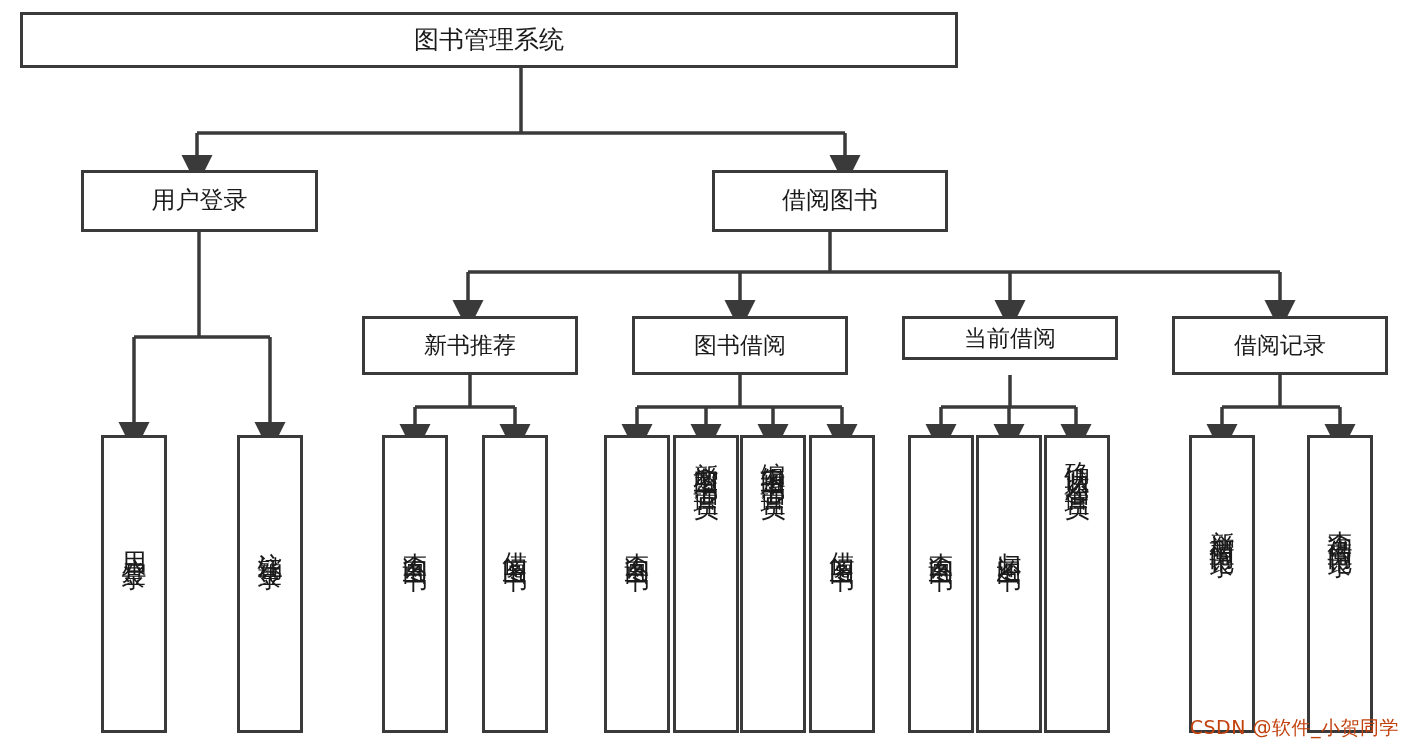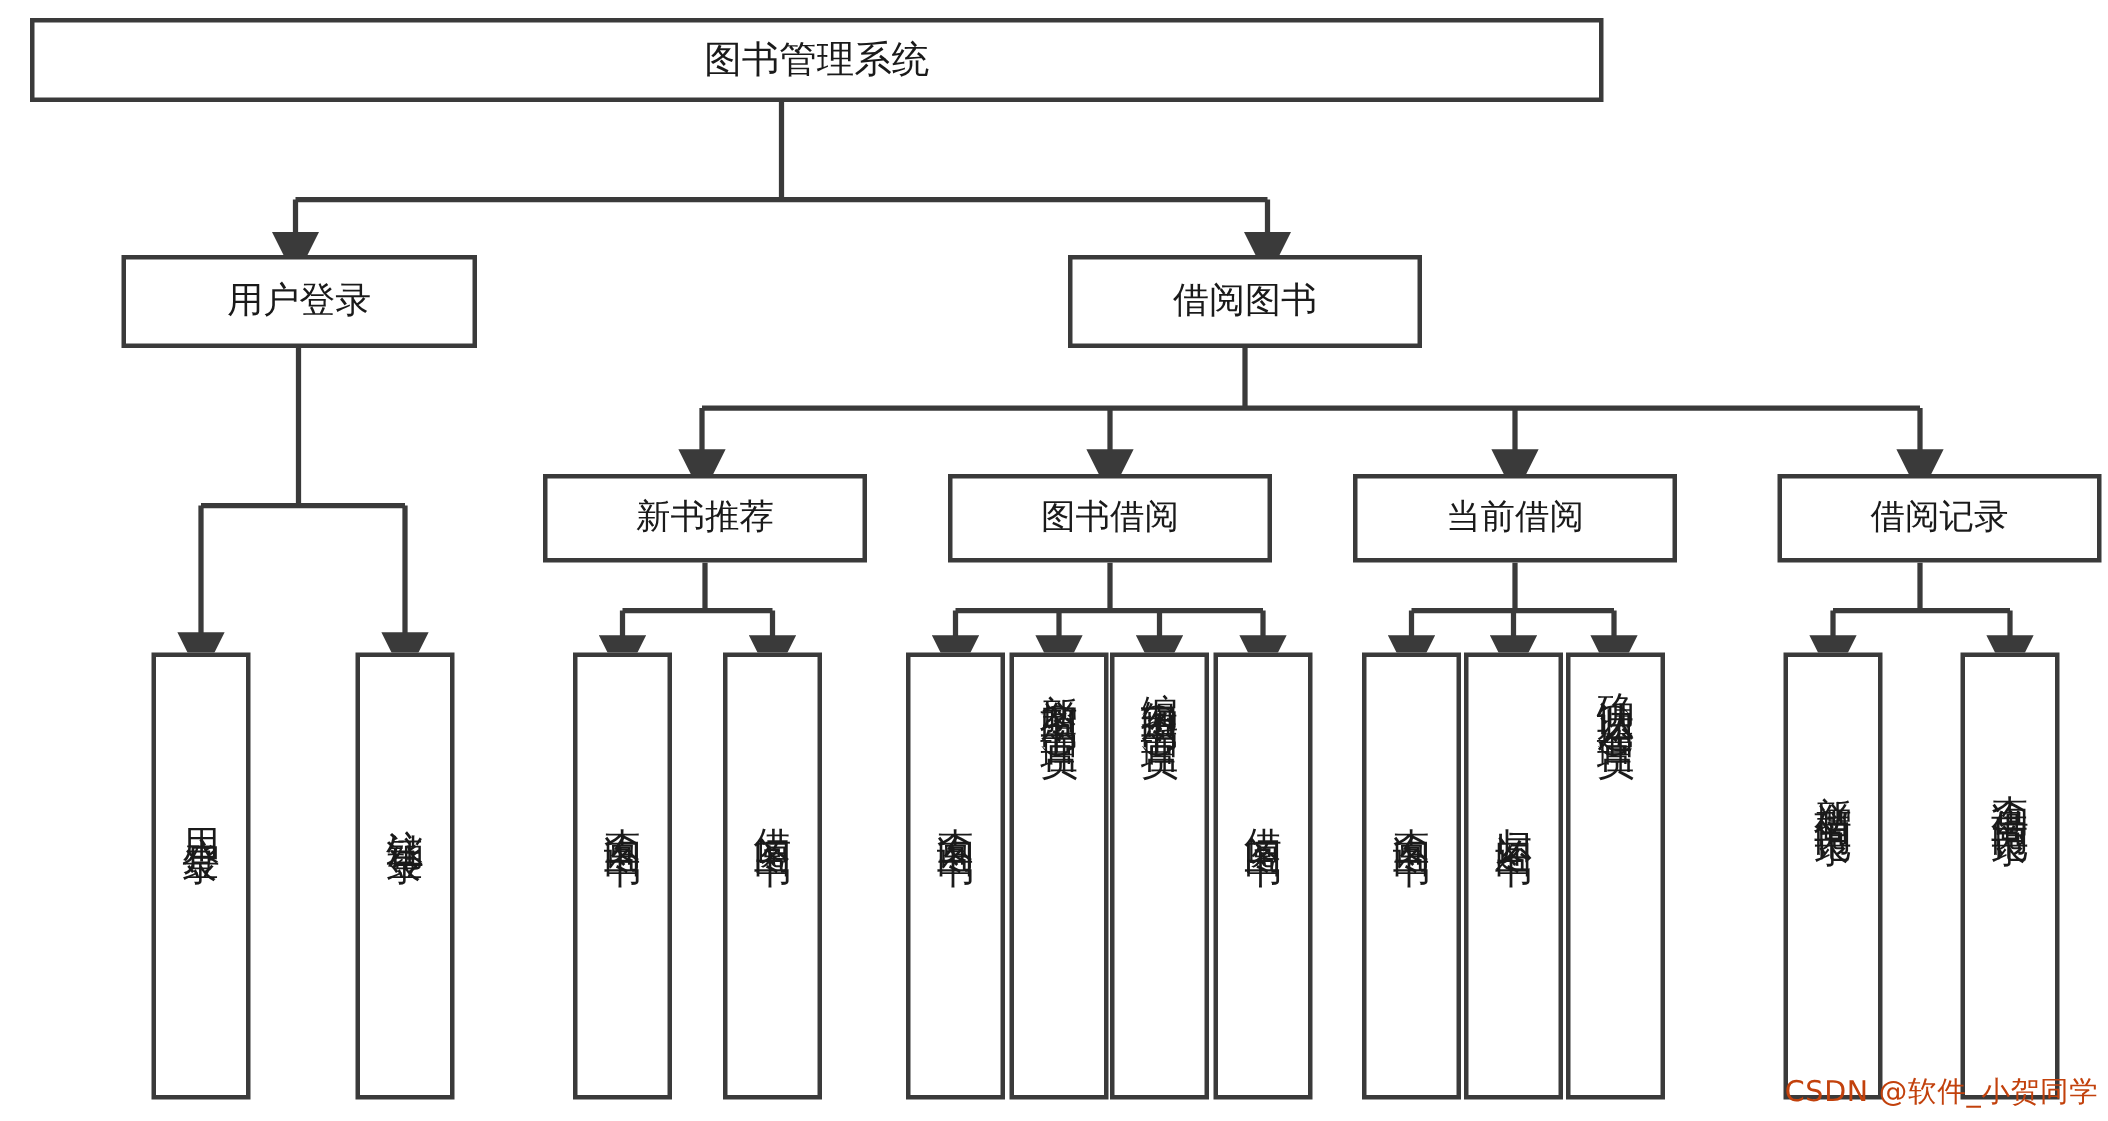--- a/index.html
+++ b/index.html
@@ -124,41 +124,41 @@
       <path d="M1009,407 L1009,427" marker-end="url(#arrow)"></path>
       <path d="M1076,407 L1076,427" marker-end="url(#arrow)"></path>
 
       <path d="M1280,375 L1280,407"></path>
       <path d="M1222,407 L1340,407"></path>
       <path d="M1222,407 L1222,427" marker-end="url(#arrow)"></path>
       <path d="M1340,407 L1340,427" marker-end="url(#arrow)"></path>
     </g>
   </svg>
 
-  <div class="node root" style="left:20px; top:12px; width:1049px; height:56px;justify-content:center;">
+  <div class="node root" style="left:20px; top:12px; width:938px; height:56px;justify-content:center;">
     <span>图书管理系统</span>
   </div>
 
   <div class="node lvl2" style="left:81px; top:170px; width:237px; height:62px;">
     <span>用户登录</span>
   </div>
   <div class="node lvl2" style="left:712px; top:170px; width:236px; height:62px;">
     <span>借阅图书</span>
   </div>
 
   <div class="node lvl3" style="left:362px; top:316px; width:216px; height:59px;">
     <span>新书推荐</span>
   </div>
   <div class="node lvl3" style="left:632px; top:316px; width:216px; height:59px;">
     <span>图书借阅</span>
   </div>
-  <div class="node lvl3" style="left:902px; top:316px; width:216px; height:59px;">
+  <div class="node lvl3" style="left:902px; top:316px; width:216px; height:44px;">
     <span>当前借阅</span>
   </div>
-  <div class="node lvl3" style="left:1172px; top:316px; width:216px; height:59px;margin-left:13px;">
+  <div class="node lvl3" style="left:1172px; top:316px; width:216px; height:59px;">
     <span>借阅记录</span>
   </div>
 
   <div class="node leaf leaf-short" style="left:101px; top:435px; width:66px; height:298px;">
     <span class="vlabel">用户登录</span>
   </div>
   <div class="node leaf leaf-short" style="left:237px; top:435px; width:66px; height:298px;">
     <span class="vlabel">注销登录</span>
   </div>
 

